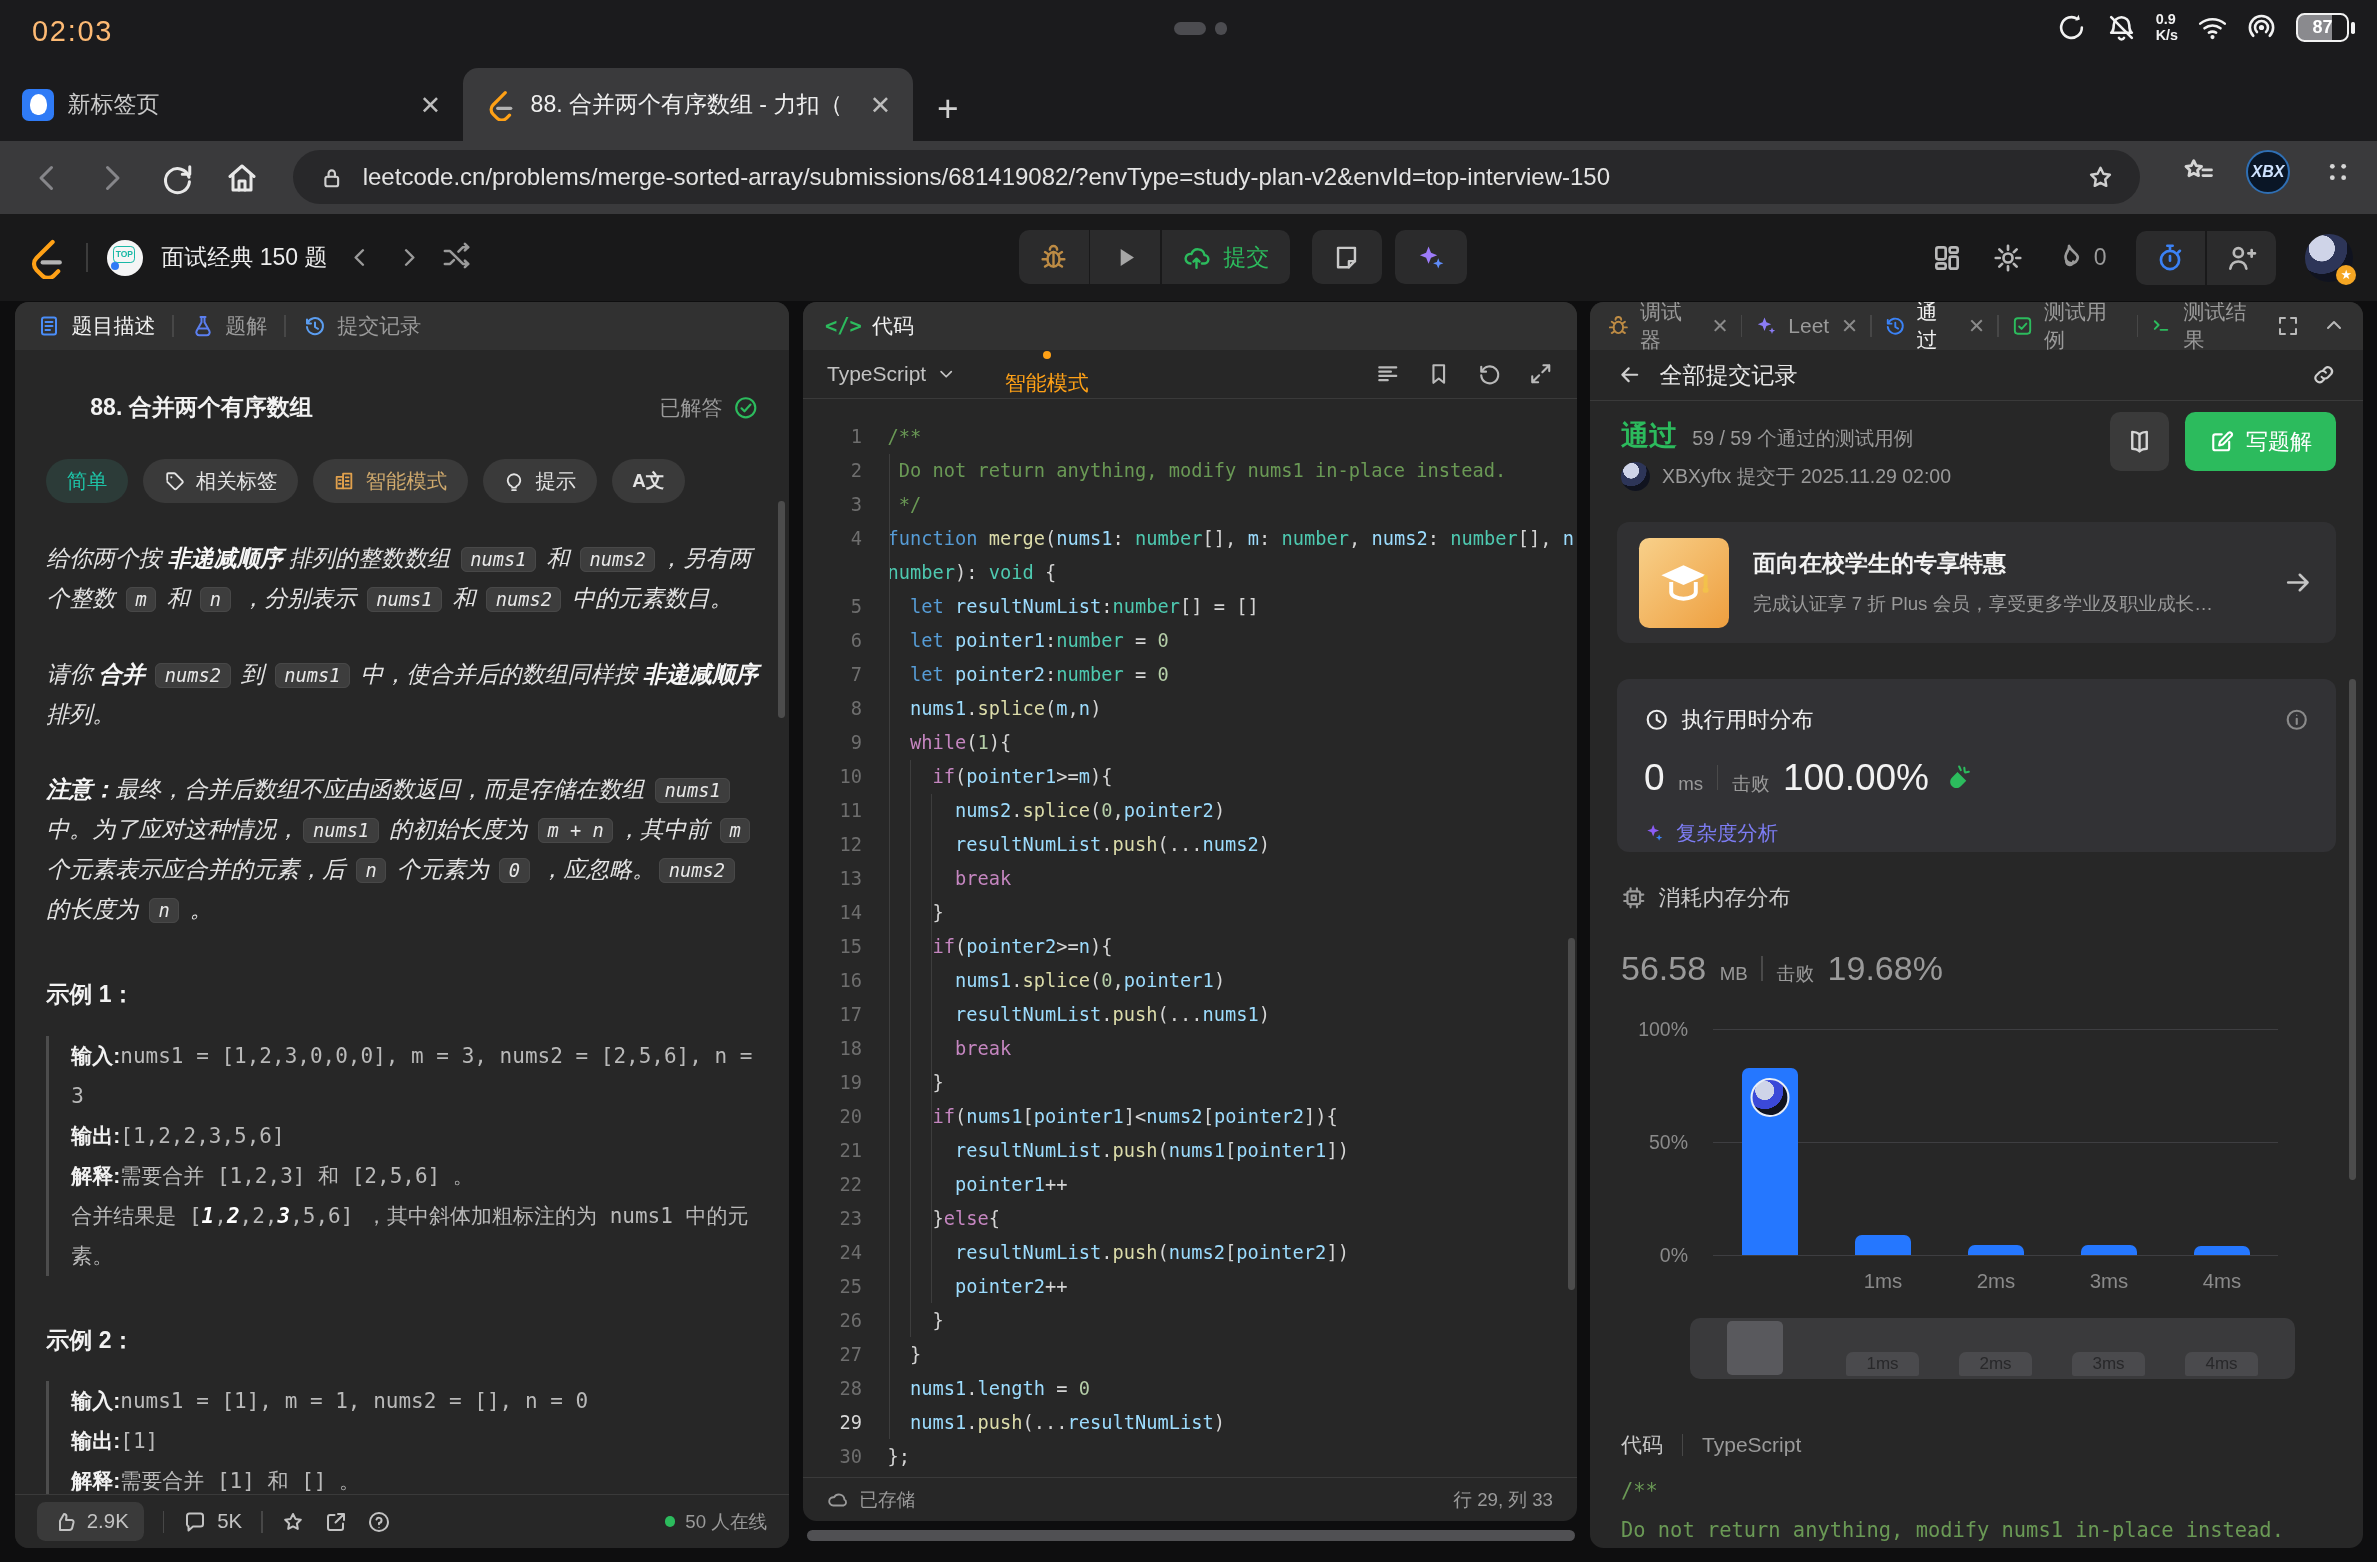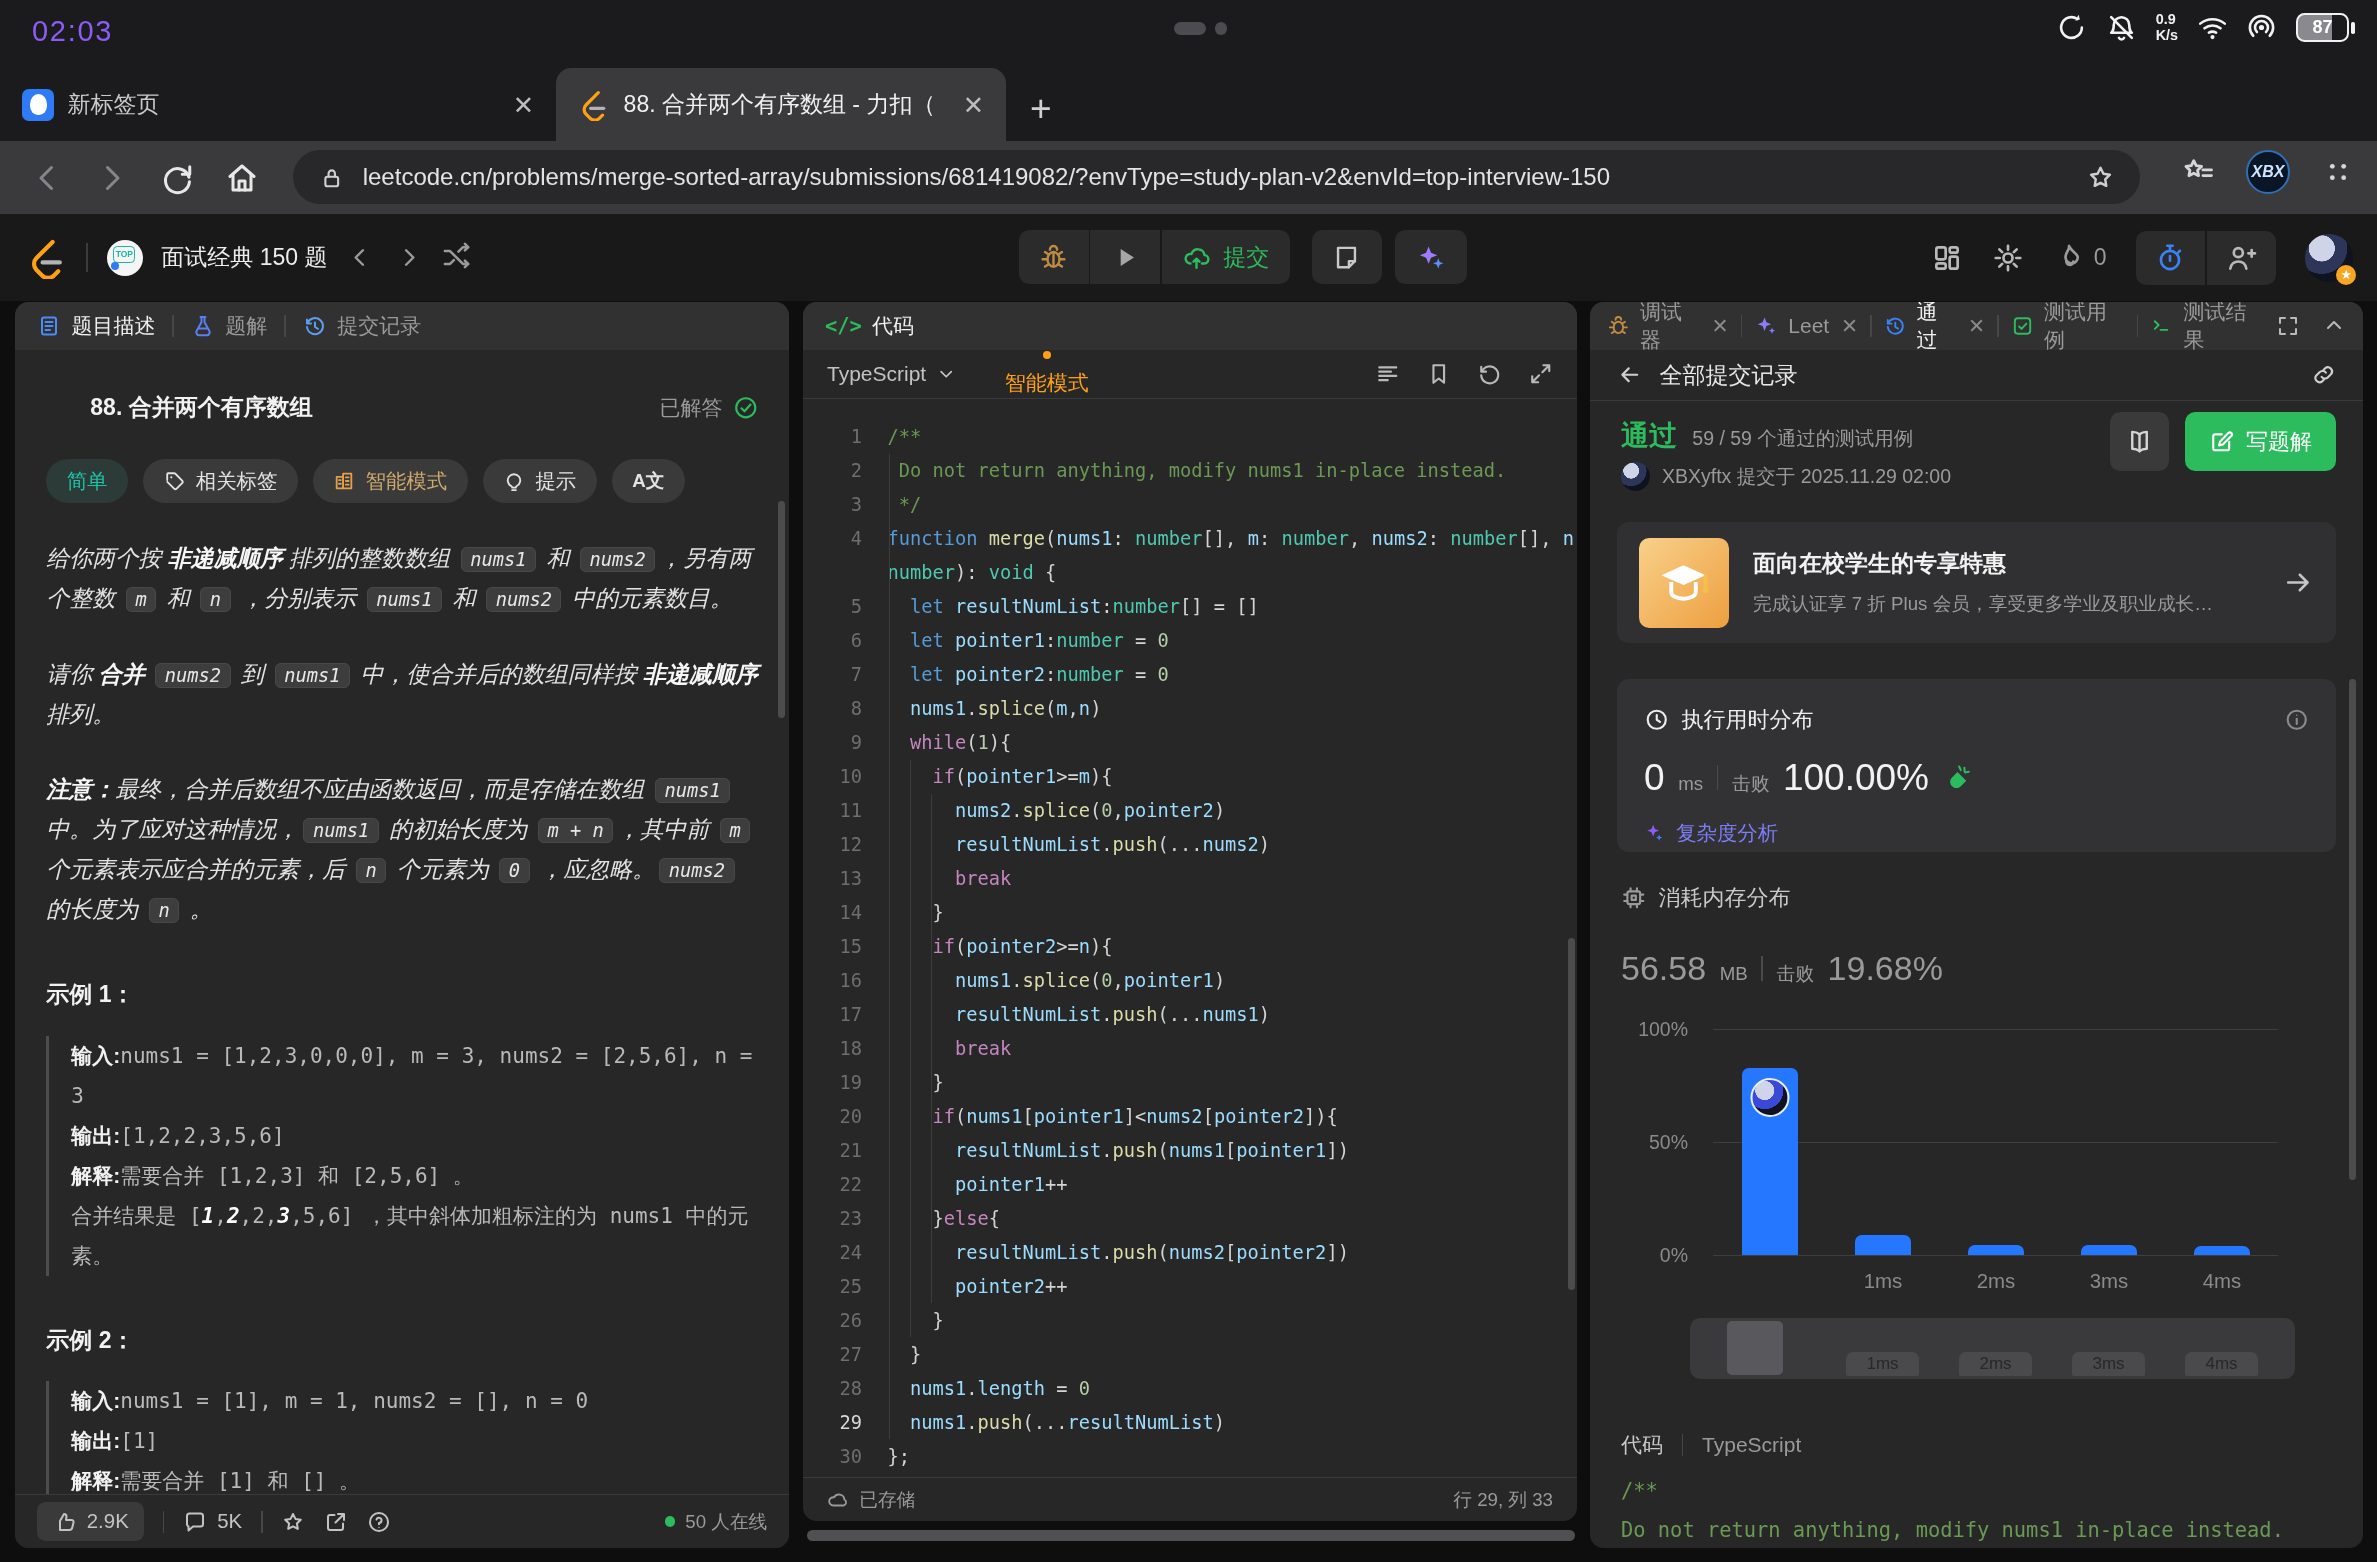--- a/index.html
+++ b/index.html
@@ -2,40 +2,40 @@
 <html style="font-size:13.6px"><head>
 <meta charset="utf-8">
 <style>
   * { margin:0; padding:0; box-sizing:border-box; }
   html,body { width:2377px; height:1562px; background:#0e0e0f; font-family:"Liberation Sans", sans-serif; }
   #screen { position:relative; width:2377px; height:1562px; overflow:hidden; background:#0e0e0f; color:#e6e6e6; }
   svg.ic { display:block; fill:none; stroke:currentColor; stroke-width:2; stroke-linecap:round; stroke-linejoin:round; }
 
   
   #statusbar { position:absolute; left:0; top:0; width:2377px; height:68px; background:#1b1b1d; display:flex; align-items:center; }
-  #status-time { position:absolute; left:32px; top:15.3px; font-size:29px; color:#8b5cf6; letter-spacing:1.7px; }
+  #status-time { position:absolute; left:32px; top:15.3px; font-size:29px; color:#fdba74; letter-spacing:1.7px; }
   #cutout { position:absolute; left:1174px; top:22px; display:flex; align-items:center; gap:8.5px; }
   #cutout .pill { width:32px; height:12.7px; border-radius:6.8px; background:#4c4c50; }
   #cutout .dot  { width:12.7px; height:12.7px; border-radius:50%; background:#4c4c50; }
   #status-icons { position:absolute; right:22px; top:12px; display:flex; align-items:center; gap:18.7px; color:#f2f2f2; }
   #status-icons svg { width:31px; height:31px; }
   .netspeed { font-size:14.4px; line-height:15.3px; font-weight:bold; text-align:left; }
   .battery { display:flex; align-items:center; }
   .battery .body { width:53px; height:29px; border:2.5px solid #f2f2f2; border-radius:8.5px; display:flex; align-items:center; justify-content:center; font-size:18px; font-weight:bold; color:#fff; background:linear-gradient(90deg,#8a8a8e 0 70%,transparent 70%); }
   .battery .nub { width:4.2px; height:12px; background:#f2f2f2; border-radius:1.7px; margin-left:1.7px; }
 
   
   #tabbar { position:absolute; left:0; top:68px; width:2377px; height:73px; background:#1b1b1d; display:flex; align-items:flex-end; }
   .btab { display:flex; align-items:center; height:73px; padding:0 22px; gap:13.6px; font-size:23px; color:#c9c9c9; }
   .btab .fav { width:32px; height:32px; border-radius:6.8px; flex:none; }
   .btab .t { max-width:323px; overflow:hidden; white-space:nowrap; }
   .btab .x { color:#bdbdbd; font-size:25.5px; margin-left:12px; }
   #tab-active { background:#3a3a3c; border-radius:15.3px 15.3px 0 0; color:#f0f0f0; width:450px; }
   #tab-active .t { max-width:340px; }
-  #tab-new { width:556px; justify-content:space-between; }
+  #tab-new { width:463px; justify-content:space-between; }
   #newtab-btn { font-size:37px; color:#d0d0d0; margin:0 0 13.6px 24px; line-height:37px; }
   .fav-newtab { background:#2f7bf6; display:flex; align-items:center; justify-content:center; }
   .fav-newtab .bird { width:17px; height:20.4px; background:#fff; border-radius:50% 50% 45% 45%; }
 
   
   #addrbar { position:absolute; left:0; top:141px; width:2377px; height:73px; background:#3a3a3c; display:flex; align-items:center; color:#e8e8e8; }
   #addrbar .nav { width:36px; height:36px; margin-left:29px; }
   #addrbar .nav svg { width:36px; height:36px; }
   .dim { color:#86868a; }
   #urlpill { position:absolute; left:293px; top:9.3px; width:1847px; height:54px; background:#28282a; border-radius:27px; display:flex; align-items:center; padding:0 25.5px; }

